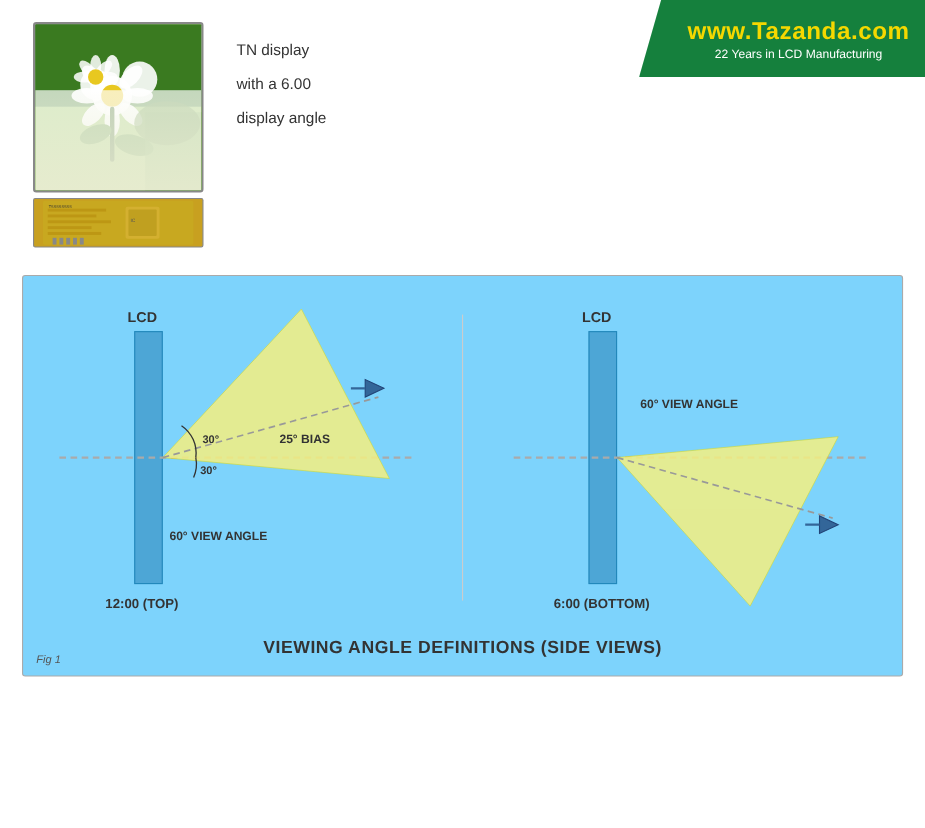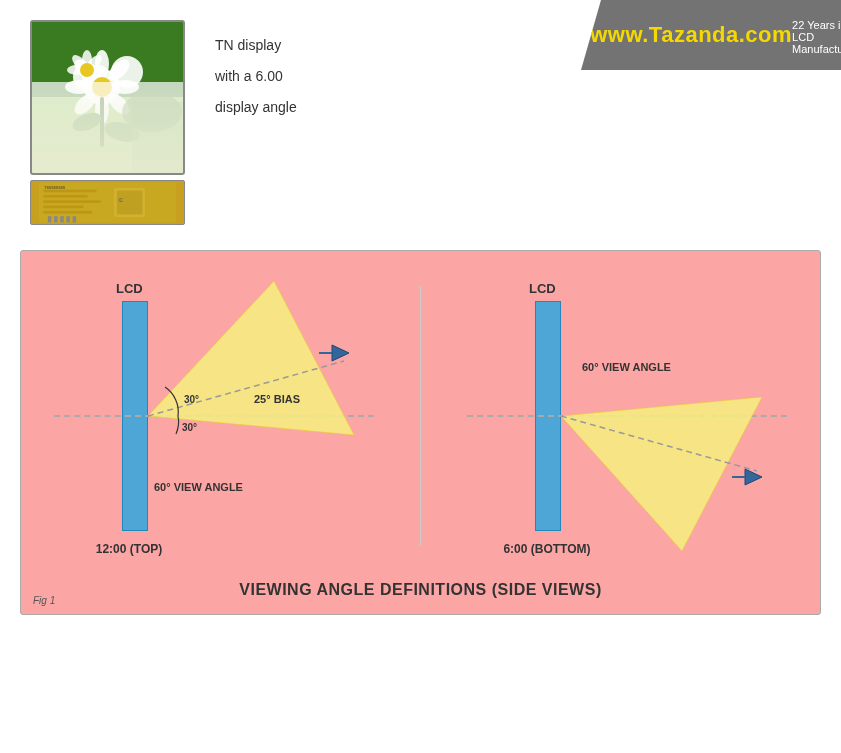--- a/index.html
+++ b/index.html
@@ -12,26 +12,26 @@
     }
 
     
     .header {
       position: absolute;
       top: 0; right: 0;
       width: 260px;
       height: 70px;
     }
     .logo-banner {
-      background: #737373;
+      background: #15803d;
       clip-path: polygon(20px 0%, 100% 0%, 100% 100%, 0% 100%);
       width: 100%;
       height: 100%;
       display: flex;
-      flex-direction: row;
+      flex-direction: column;
       align-items: center;
       justify-content: center;
       padding-left: 30px;
     }
     .logo-url {
       color: #f5d800;
       font-size: 22px;
       font-weight: bold;
       letter-spacing: 0.5px;
     }
@@ -94,21 +94,21 @@
       line-height: 2.2;
     }
 
     
     .diagram-section {
       margin: 15px 20px 15px 20px;
       border: 1.5px solid #aaa;
       border-radius: 3px;
       padding: 20px 20px 15px 20px;
       position: relative;
-      background: #fca5a5;
+      background: #7dd3fc;
     }
 
     .diagram-content {
       display: flex;
       justify-content: space-around;
       align-items: center;
       gap: 20px;
       margin-bottom: 20px;
     }
     .view-title {

